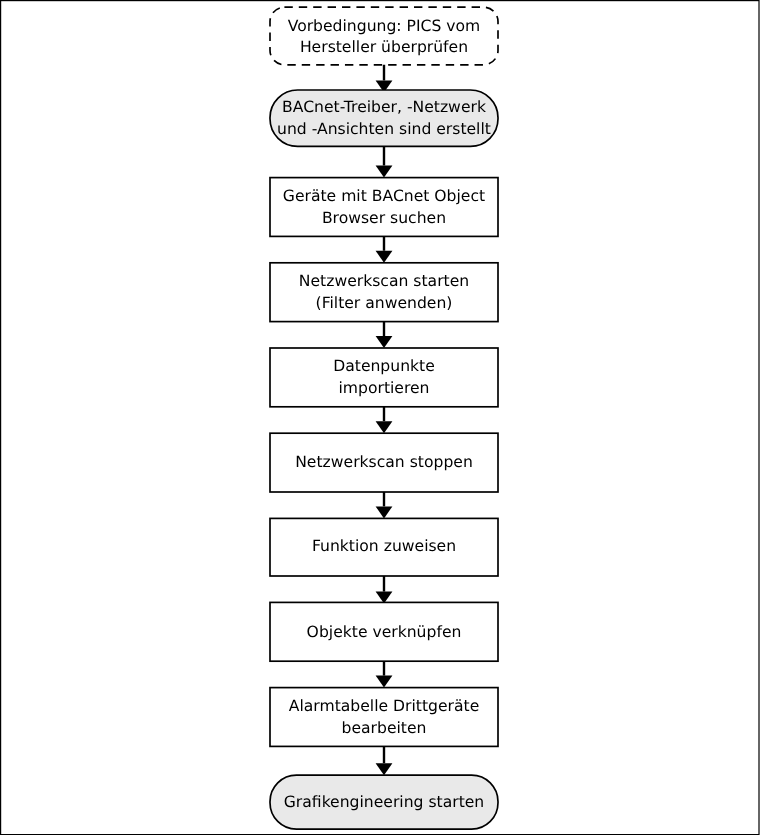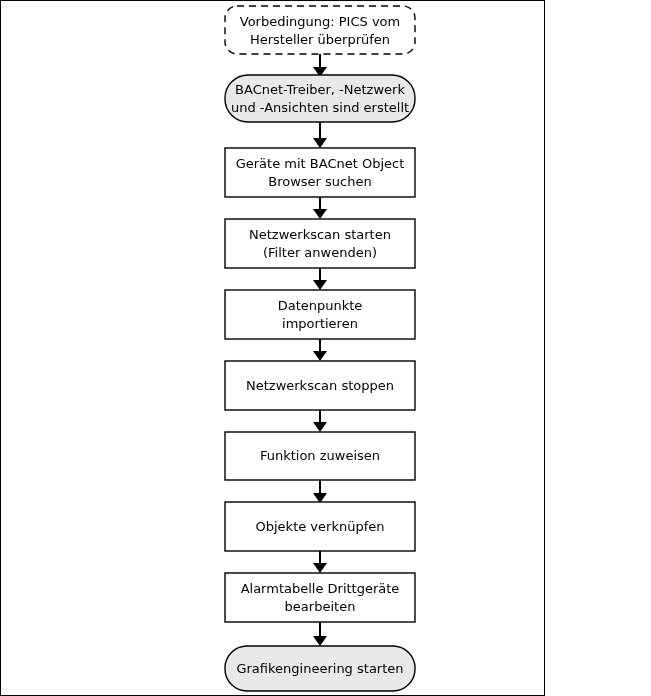--- a/index.html
+++ b/index.html
@@ -2,21 +2,21 @@
 <html><head>
 <meta charset="utf-8">
 <style>
   html, body {
     margin: 0;
     padding: 0;
     background: #ffffff;
   }
   #page {
     position: relative;
-    width: 545px;
+    width: 633px;
     height: 696px;
     background: #ffffff;
     border: 1px solid #000000;
     box-sizing: border-box;
     overflow: hidden;
     font-family: "DejaVu Sans", sans-serif;
   }
   #flow-svg {
     position: absolute;
     left: 0;

